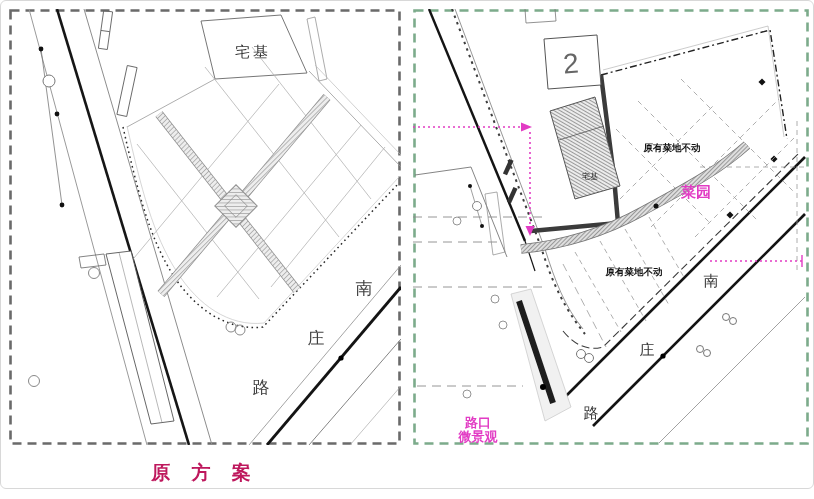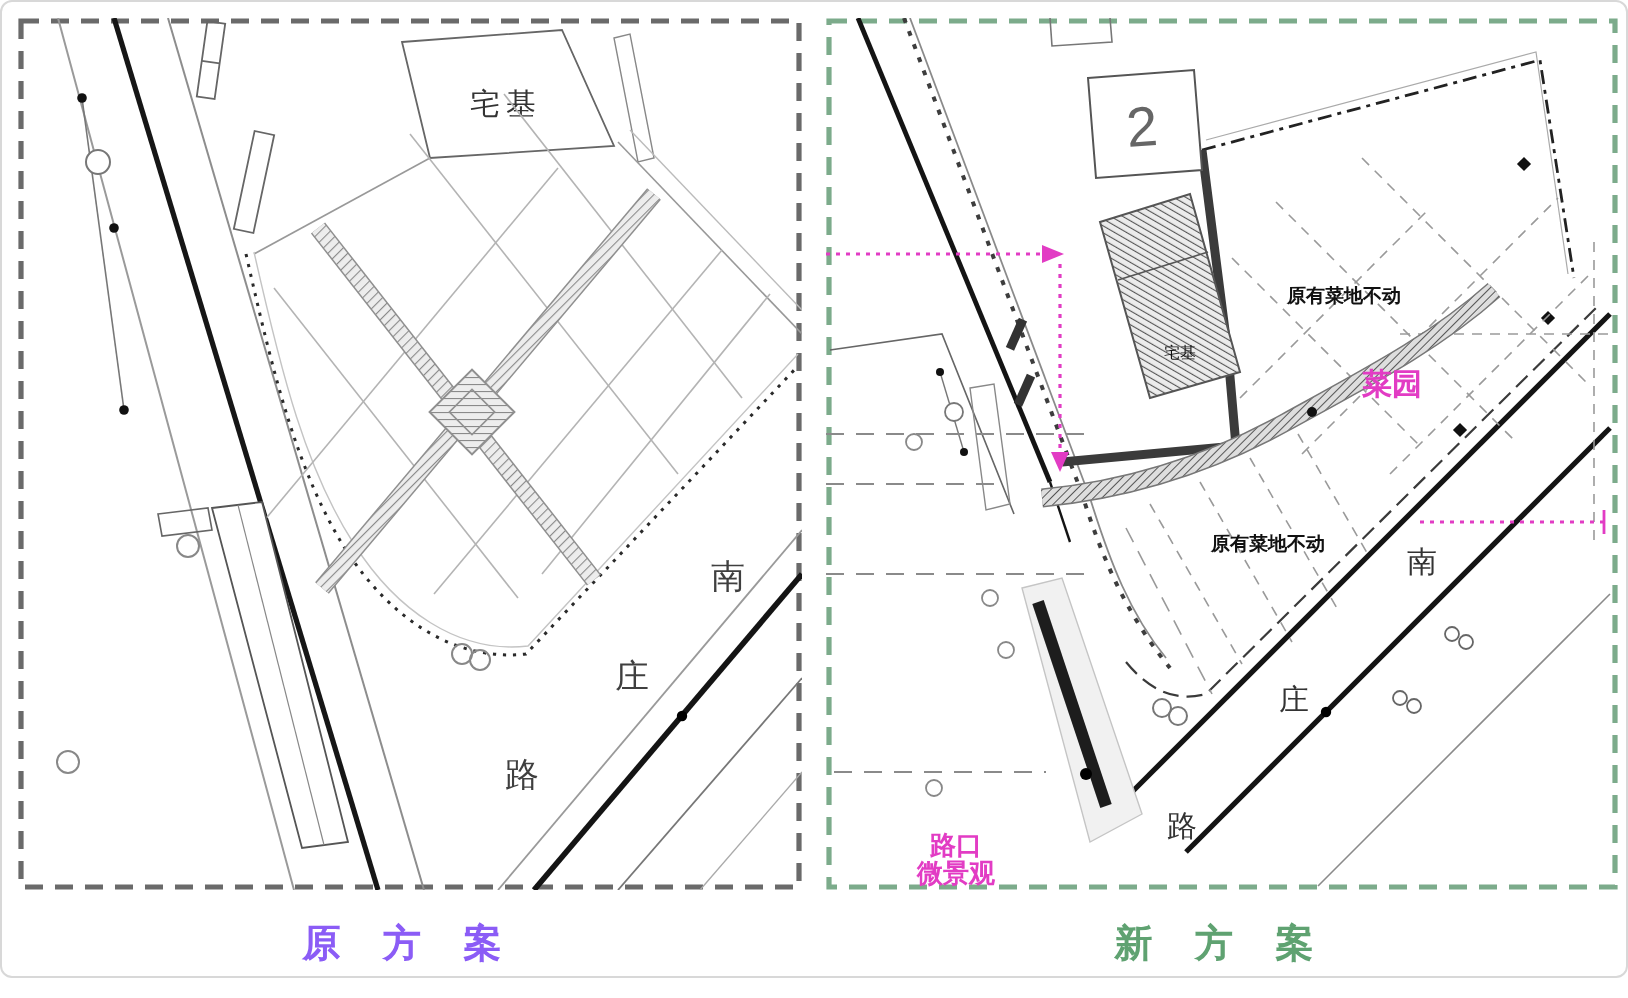--- a/index.html
+++ b/index.html
@@ -7,21 +7,21 @@
     position:relative;width:814px;height:489px;background:#ffffff;
     border:1px solid #d8d8d8;border-radius:6px;box-sizing:border-box;
     font-family:"Liberation Sans", sans-serif;overflow:hidden;
   }
   .panel{position:absolute;margin:0;padding:0;}
   .panel svg{display:block;}
   .caption{
     position:absolute;text-align:center;font-size:19px;font-weight:bold;
     letter-spacing:8px;line-height:1;
   }
-  .caption.orig{color:#8b5cf6;}
+  .caption.orig{color:#be185d;}
   .caption.new{color:#5fa271;}
   text{font-family:"Liberation Sans", sans-serif;}
   .roadlab{font-size:17px;fill:#3f3f3f;}
   .roadlabR{font-size:15px;fill:#333;}
   .note{font-size:9.5px;font-weight:bold;fill:#111;text-anchor:middle;}
   .magentaT{fill:#e23cc4;font-weight:bold;text-anchor:middle;}
   .mgStroke{stroke:#e23cc4;fill:none;}
   .mgFill{fill:#e23cc4;}
 </style>
 </head>
@@ -252,15 +252,14 @@
         </g>
       </g>
 
       <text x="298" y="277" class="roadlabR" text-anchor="middle">南</text>
       <text x="234" y="346" class="roadlabR" text-anchor="middle">庄</text>
       <text x="178" y="409" class="roadlabR" text-anchor="middle">路</text>
     </svg>
   </figure>
 
   <div class="caption orig" style="left:8px;top:462px;width:392px;">原 方 案</div>
-  <div class="caption new" style="left:412px;top:462px;width:396px;">新 方 案</div>
 
 </div>
 
 </body></html>

